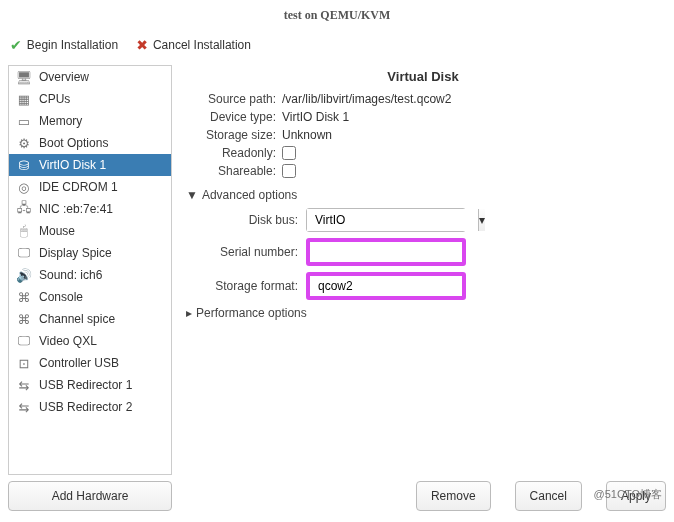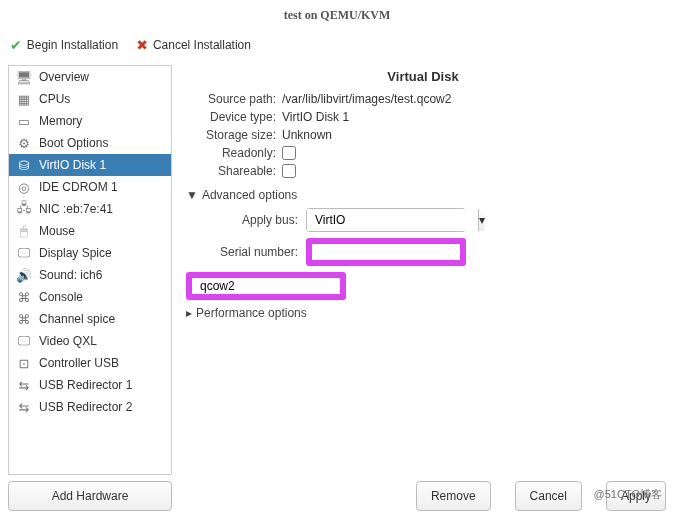--- a/index.html
+++ b/index.html
@@ -130,21 +130,21 @@
     .combo-btn {
       width: 26px;
       border-left: 1px solid #bbb;
       display: flex;
       align-items: center;
       justify-content: center;
       background: linear-gradient(#fdfdfd, #eee);
       cursor: pointer;
     }
     .text-input {
-      border: 6px solid #d946ef;
+      border: 4px solid #d946ef;
       border-radius: 3px;
       height: 28px;
       width: 160px;
       padding: 0 8px;
       font-size: 12px;
       outline: none;
     }
     .perf-header {
       display: flex;
       align-items: center;
@@ -294,35 +294,36 @@
       <div class="detail-label">Shareable:</div>
       <input type="checkbox" style="">
     </div>
 
     <div class="adv-header">
       <span>▼</span>
       <span>Advanced options</span>
     </div>
 
     <div class="form-row">
-      <div class="form-label">Apply bus:</div>
+      <div class="form-label">Disk bus:</div>
       <div class="combo">
         <input class="combo-input" value="VirtIO" style="">
         <div class="combo-btn">
           <span>▾</span>
         </div>
       </div>
     </div>
 
     <div class="form-row">
       <div class="form-label">Serial number:</div>
       <input class="text-input" value="" style="">
     </div>
 
     <div class="form-row">
+      <div class="form-label">Storage format:</div>
       <input class="text-input" value="qcow2" style="">
     </div>
 
     <div class="perf-header">
       <span>▸</span>
       <span>Performance options</span>
     </div>
   </div>
 </div>
 

